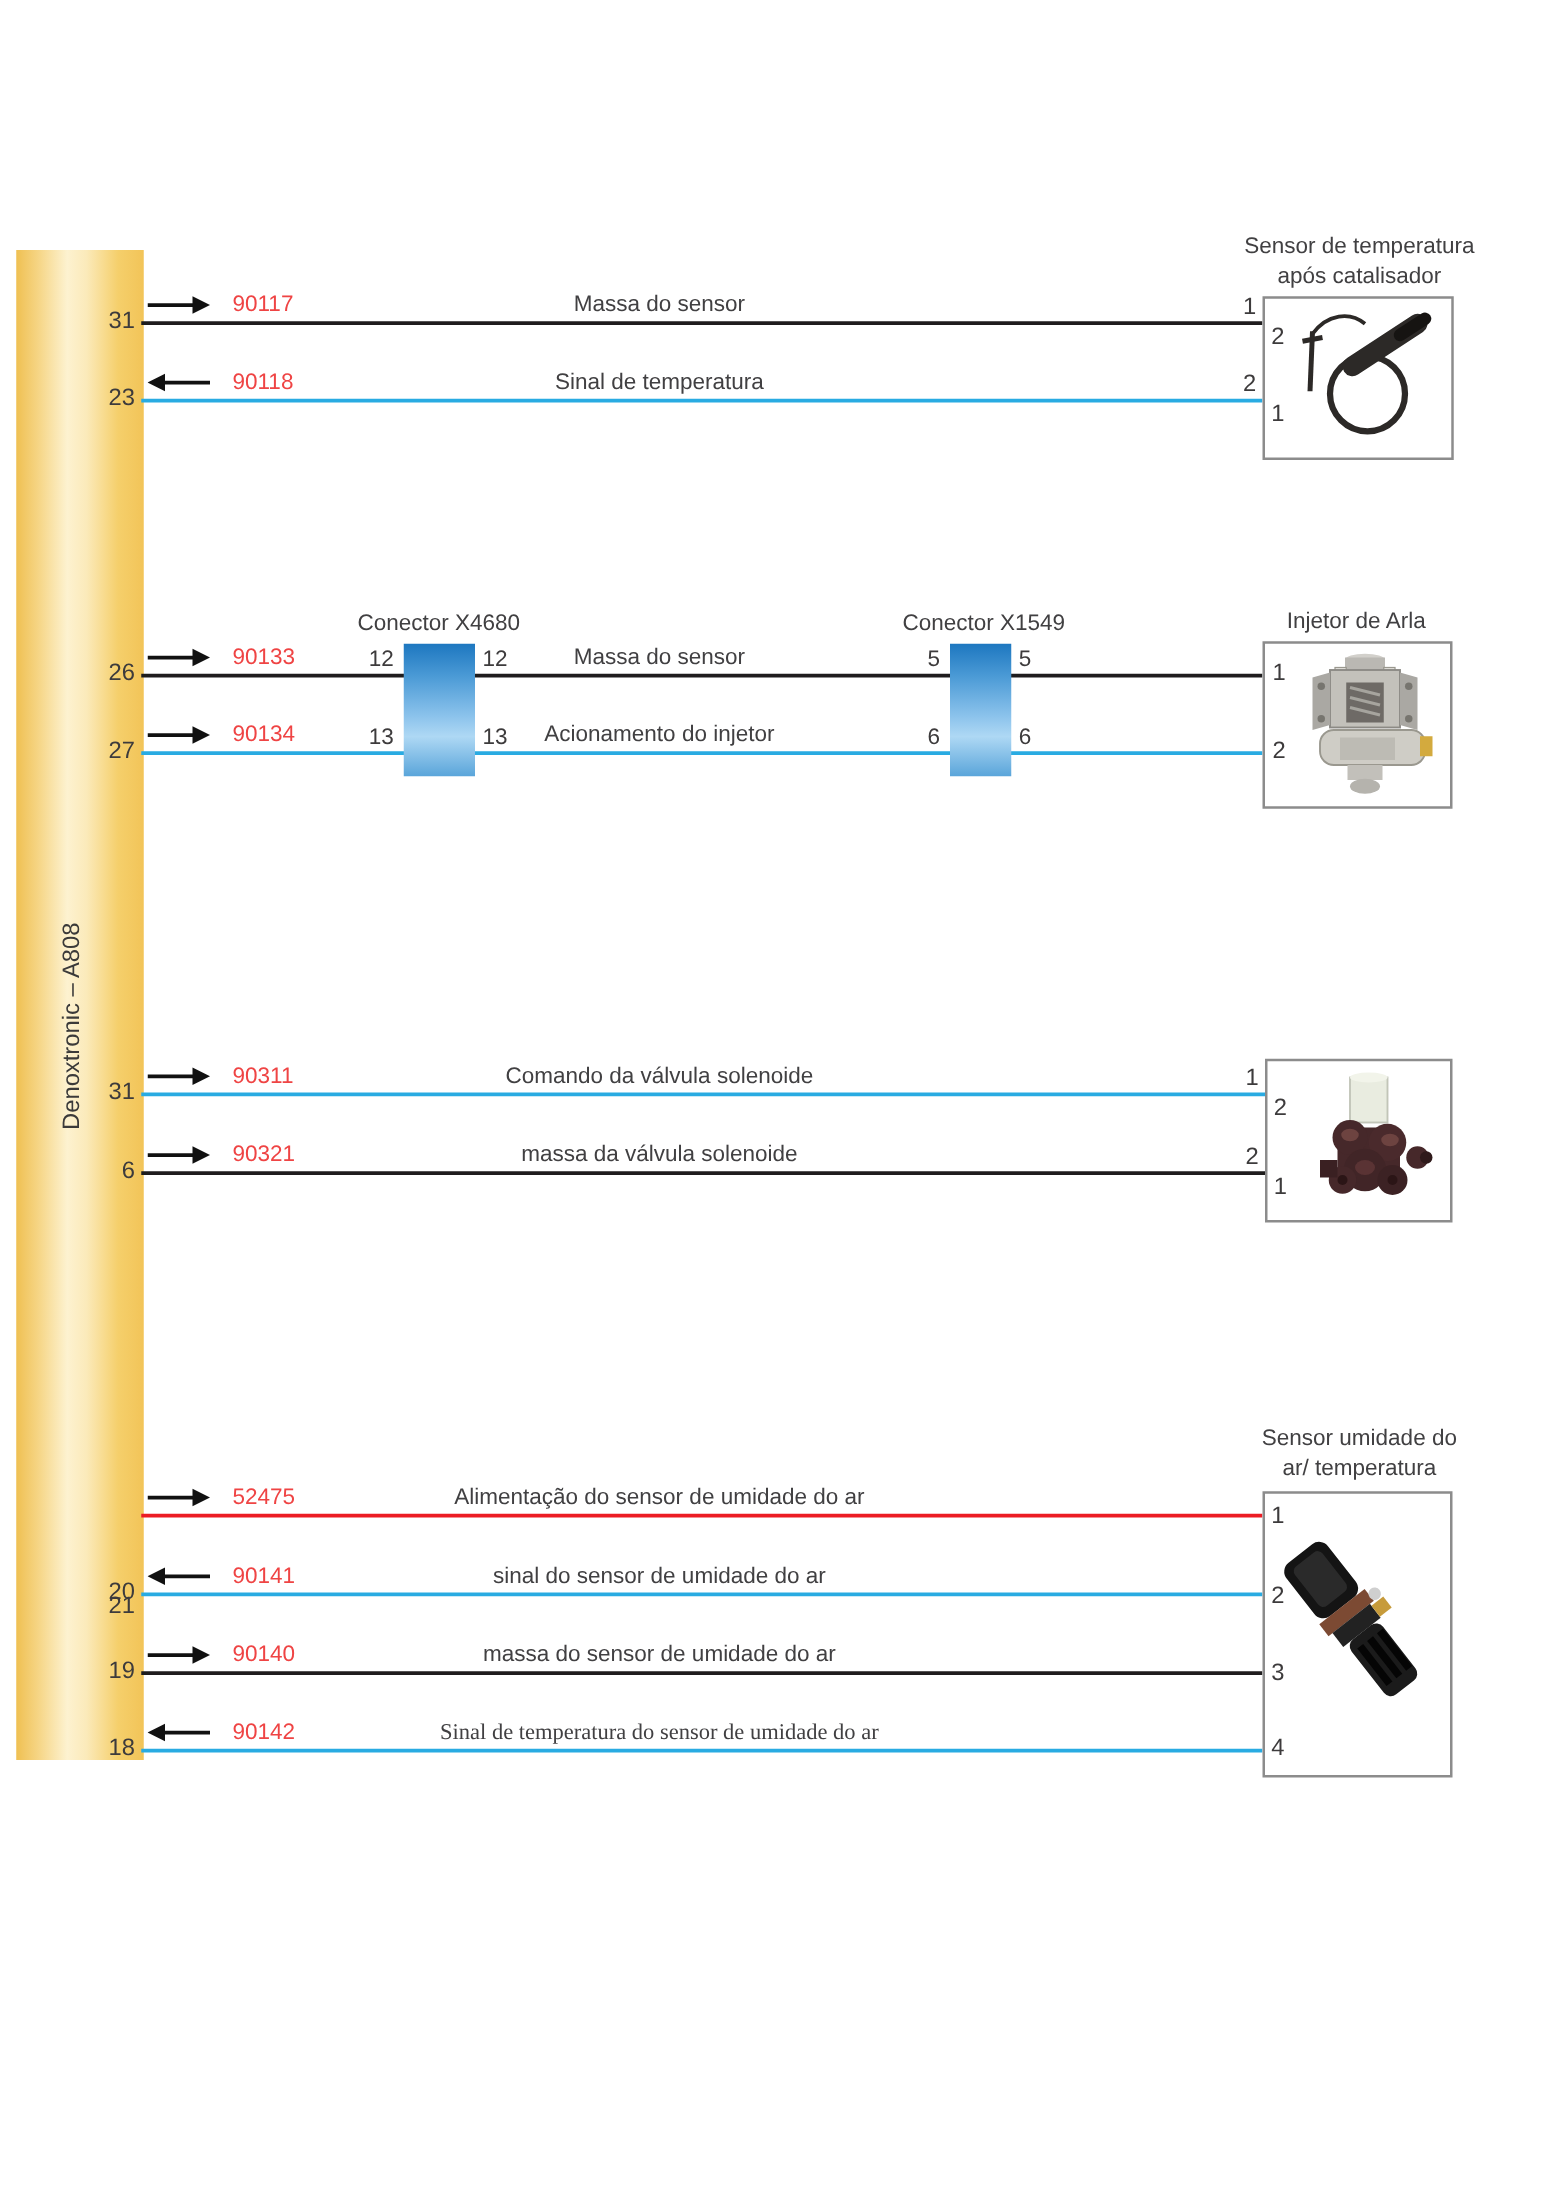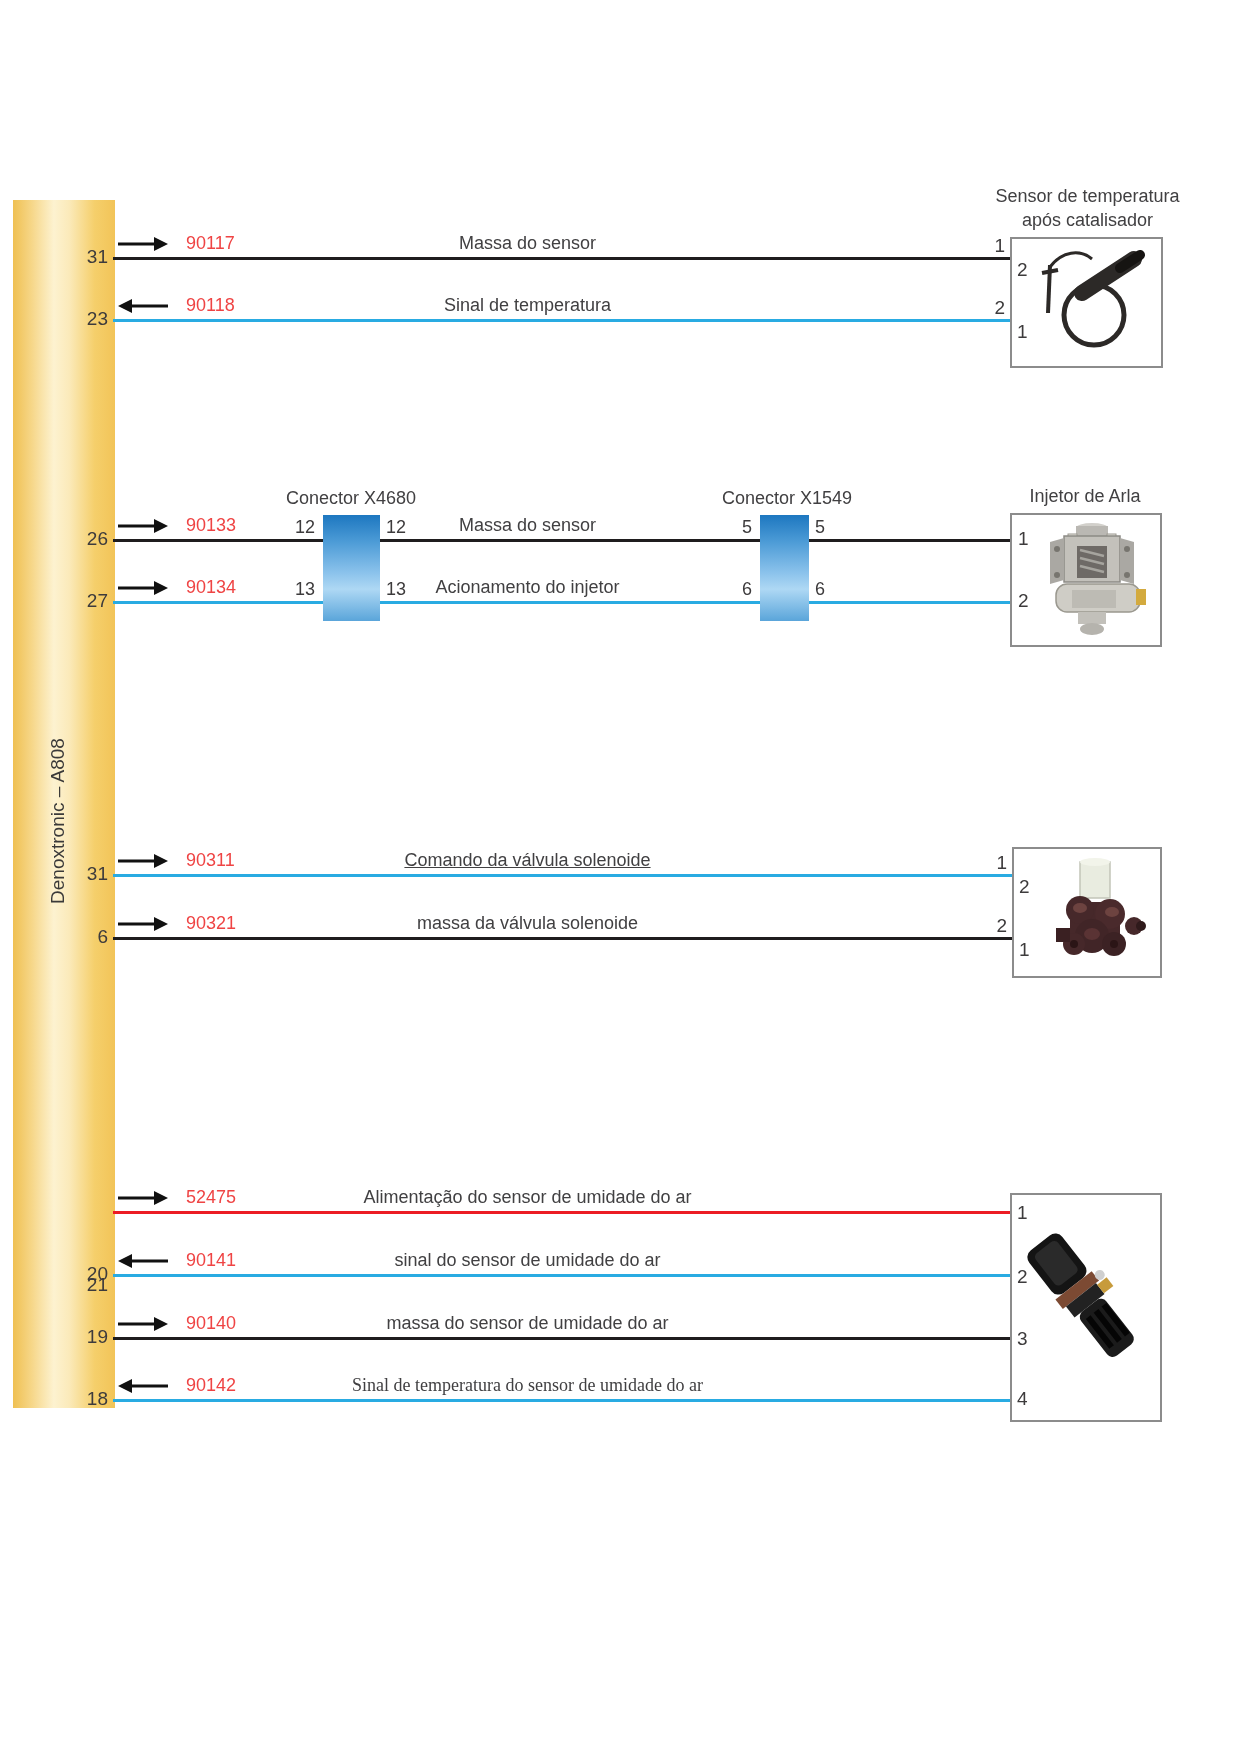--- a/index.html
+++ b/index.html
@@ -94,21 +94,21 @@
   <div class="conn-pin ta-r" style="left:704px;top:578px;">6</div>
   <div class="conn-pin" style="left:815px;top:578px;">6</div>
 
   <div class="wire w-blue" style="left:113px;top:874px;width:899px;"></div>
   <div class="pin" style="top:863px;">31</div>
   <svg class="arrow" style="top:853px;" viewBox="0 0 50 16">
       <line x1="0" y1="8" x2="38" y2="8" stroke="#111111" stroke-width="3"></line>
       <polygon points="36,1 50,8 36,15" fill="#111111"></polygon>
     </svg>
   <div class="wnum" style="top:849px;">90311</div>
-  <div class="desc" style="top:849px;text-decoration:underline;">Comando da válvula solenoide</div>
+  <div class="desc" style="top:849px;">Comando da válvula solenoide</div>
 
   <div class="wire w-black" style="left:113px;top:937px;width:899px;"></div>
   <div class="pin" style="top:926px;">6</div>
   <svg class="arrow" style="top:916px;" viewBox="0 0 50 16">
       <line x1="0" y1="8" x2="38" y2="8" stroke="#111111" stroke-width="3"></line>
       <polygon points="36,1 50,8 36,15" fill="#111111"></polygon>
     </svg>
   <div class="wnum" style="top:912px;">90321</div>
   <div class="desc" style="top:912px;">massa da válvula solenoide</div>
 
@@ -207,20 +207,22 @@
     <ellipse cx="58" cy="56" rx="7" ry="5" fill="#6d4340"></ellipse>
     <ellipse cx="90" cy="60" rx="7" ry="5" fill="#6d4340"></ellipse>
     <ellipse cx="70" cy="82" rx="8" ry="6" fill="#5a3334"></ellipse>
     <circle cx="52" cy="92" r="4" fill="#2b1516"></circle>
     <circle cx="92" cy="92" r="4" fill="#2b1516"></circle>
     <circle cx="112" cy="74" r="9" fill="#46282a"></circle>
     <circle cx="119" cy="74" r="5" fill="#2f1a1b"></circle>
     <rect x="34" y="76" width="14" height="14" fill="#3a2022"></rect>
   </svg>
 
+  <div class="comp-title" style="left:955px;top:1138px;">Sensor umidade do
+ar/ temperatura</div>
   <div class="box" style="left:1010px;top:1193px;width:152px;height:229px;"></div>
   <div class="bpin" style="left:1017px;top:1202px;">1</div>
   <div class="bpin" style="left:1017px;top:1266px;">2</div>
   <div class="bpin" style="left:1017px;top:1328px;">3</div>
   <div class="bpin" style="left:1017px;top:1388px;">4</div>
   <svg class="photo" style="left:1022px;top:1208px;" width="138" height="205" viewBox="0 0 138 205">
     <g transform="rotate(-38 68 100)">
       <rect x="48" y="18" width="42" height="54" rx="9" fill="#141414"></rect>
       <rect x="55" y="24" width="28" height="40" rx="5" fill="#2a2a2a"></rect>
       <rect x="46" y="72" width="46" height="12" fill="#7c4a33"></rect>

